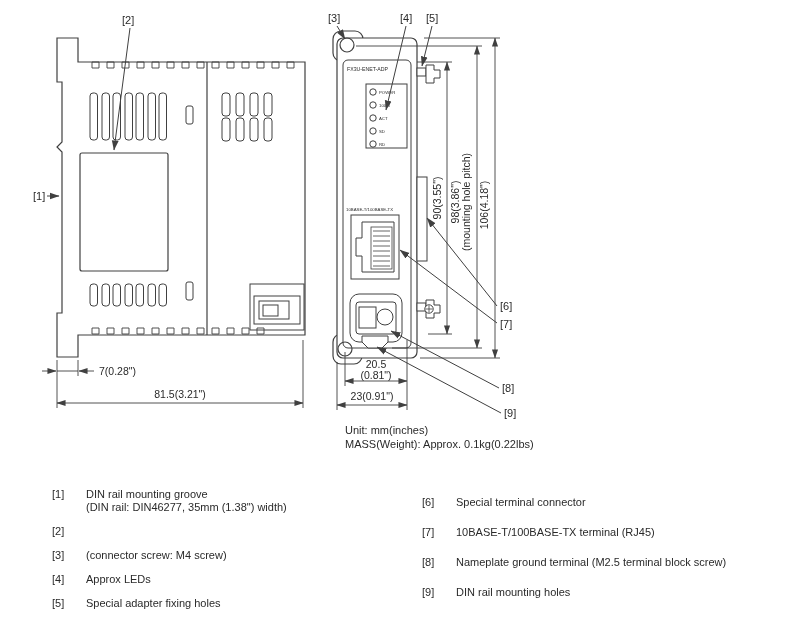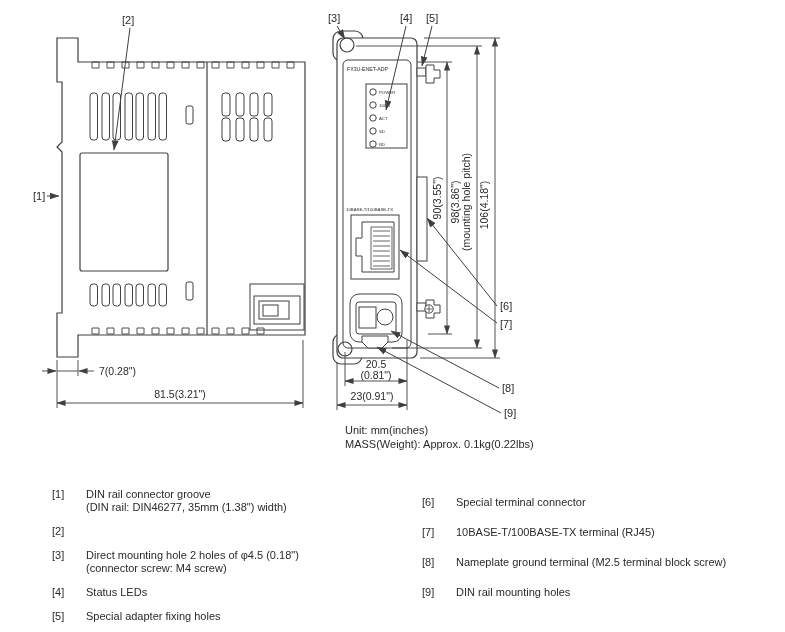--- a/index.html
+++ b/index.html
@@ -206,37 +206,36 @@
     <text x="345" y="434" font-size="11">Unit: mm(inches)</text>
     <text x="345" y="448" font-size="11">MASS(Weight): Approx. 0.1kg(0.22lbs)</text>
   </g>
 </svg>
 
 <div class="legend">
   <div class="legend-col-left">
     <div class="legend-item">
       <span class="legend-ref">[1]</span>
       <span class="legend-text">
-        <div>DIN rail connector groove</div>
+        <div>DIN rail mounting groove</div>
         <div>(DIN rail: DIN46277, 35mm (1.38") width)</div>
       </span>
     </div>
     <div class="legend-item">
       <span class="legend-ref">[2]</span>
     </div>
     <div class="legend-item">
       <span class="legend-ref">[3]</span>
       <span class="legend-text">
-        <div>Direct mounting hole 2 holes of φ4.5 (0.18")</div>
         <div>(connector screw: M4 screw)</div>
       </span>
     </div>
     <div class="legend-item">
       <span class="legend-ref">[4]</span>
-      <span class="legend-text">Status LEDs</span>
+      <span class="legend-text">Approx LEDs</span>
     </div>
     <div class="legend-item">
       <span class="legend-ref">[5]</span>
       <span class="legend-text">Special adapter fixing holes</span>
     </div>
   </div>
   <div class="legend-col-right">
     <div class="legend-item">
       <span class="legend-ref">[6]</span>
       <span class="legend-text">Special terminal connector</span>

